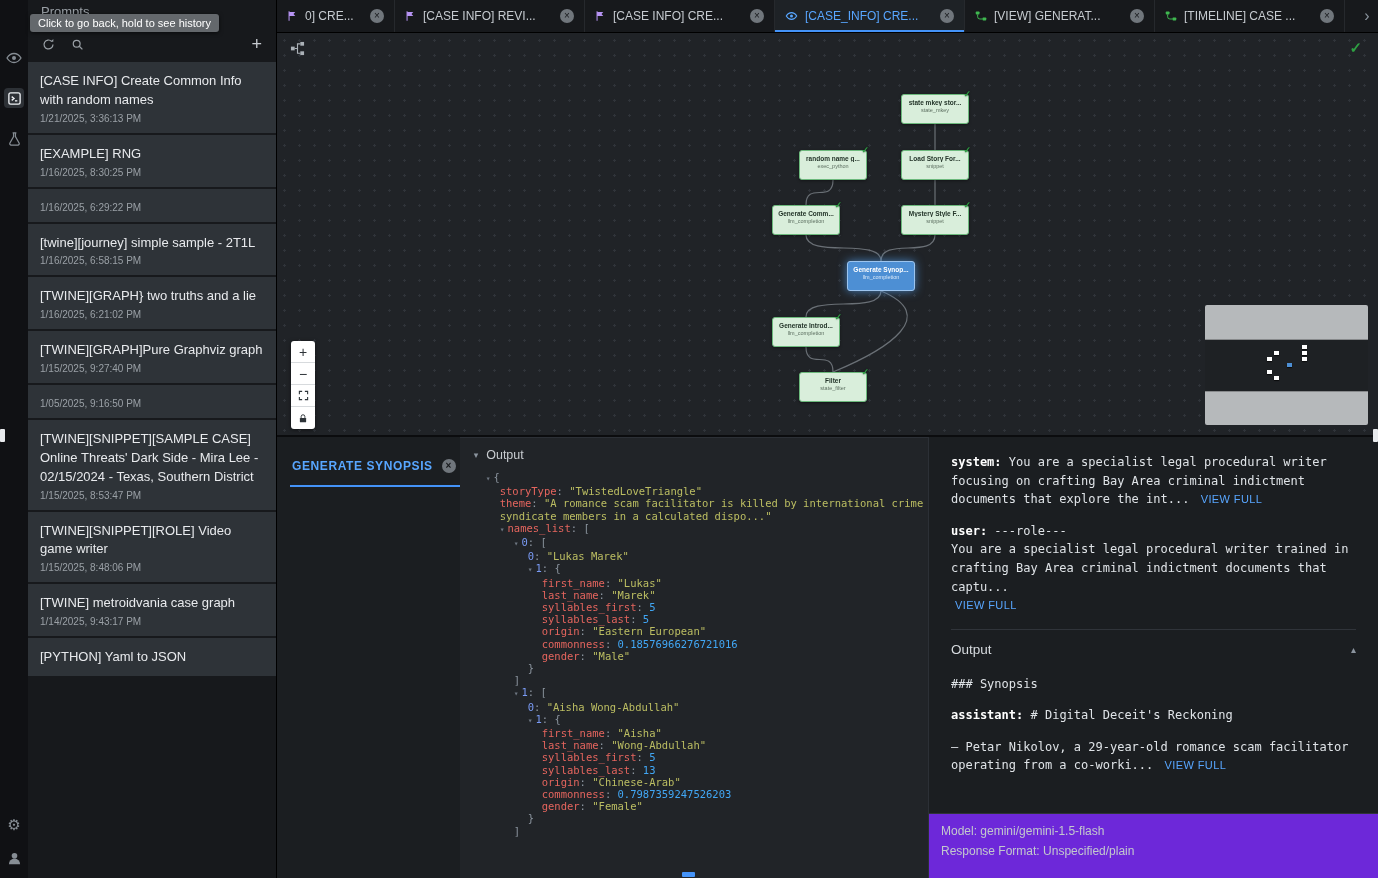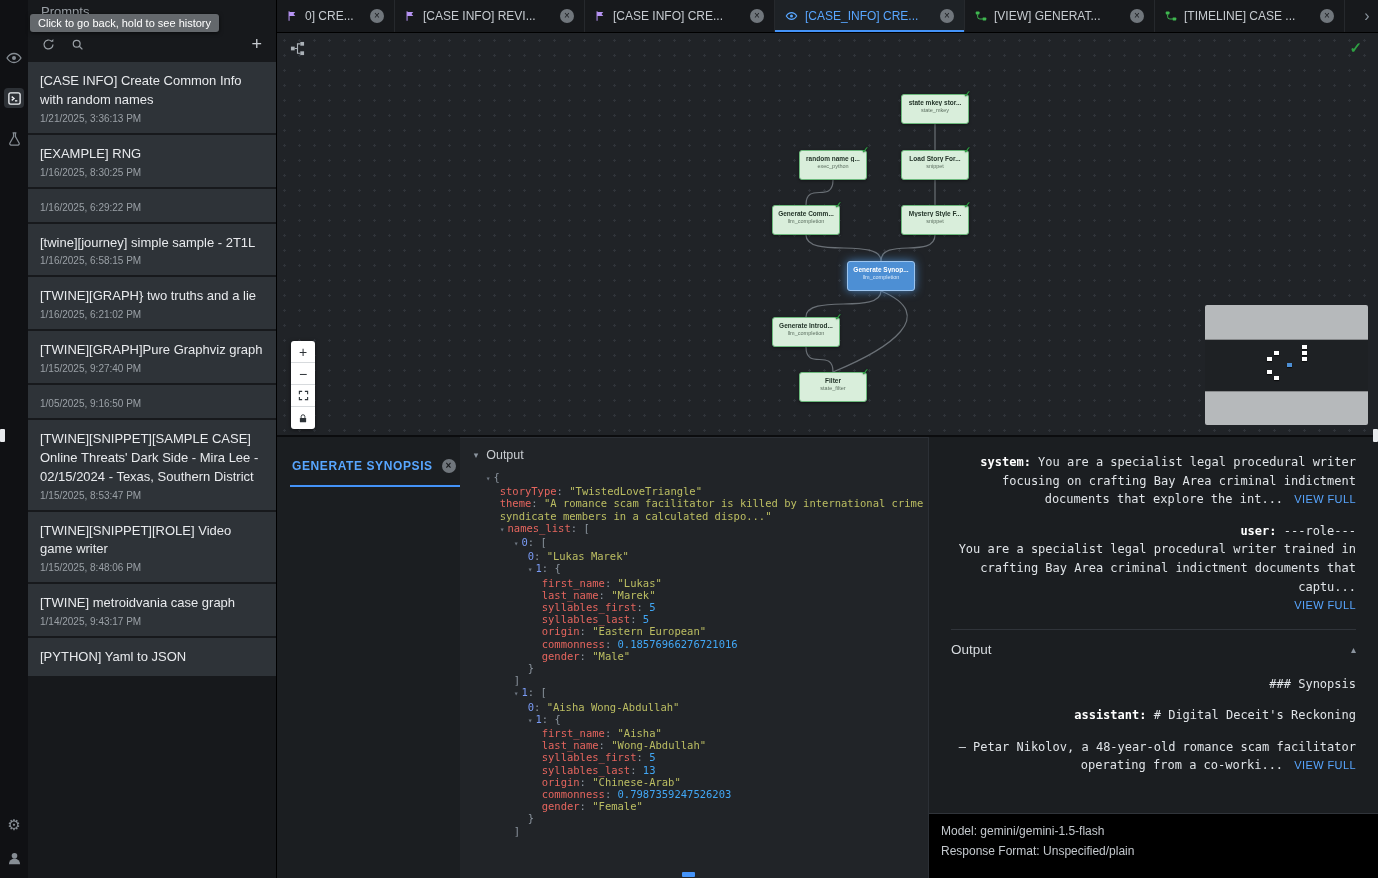--- a/index.html
+++ b/index.html
@@ -118,28 +118,28 @@
   .jline { white-space: pre-wrap; }
   .jcaret { color: #6e7681; font-size: 8px; margin-right: 3px; }
   .j-k { color: var(--json-key, #e5655e); }
   .j-i { color: var(--json-index, #7a9bf5); }
   .j-s { color: var(--json-string, #bcbe62); }
   .j-n { color: var(--json-number, #41a7f5); }
   .j-p { color: #8b949e; }
 
   
   .bright { flex: 1; min-width: 0; display: flex; flex-direction: column; background: #1b1e21; }
-  .insp-body { flex: 1; overflow: hidden; padding: 16px 22px 0; font-family: "DejaVu Sans Mono", monospace; font-size: 12px; line-height: 1.55; color: #dfe3e7; text-align: right; }
+  .insp-body { flex: 1; overflow: hidden; padding: 16px 22px 0; font-family: "DejaVu Sans Mono", monospace; font-size: 12px; line-height: 1.55; color: #dfe3e7; }
   .msg { margin-bottom: 13px; }
   .msg-label { color: #ffffff; font-weight: bold; }
   .view-full { color: var(--link, #58a6ff); font-family: "Liberation Sans", sans-serif; font-size: 11px; letter-spacing: .4px; cursor: pointer; text-decoration: none; margin-left: 4px; white-space: nowrap; }
   .insp-divider { border-top: 1px solid #30343a; margin: 14px 0 10px; }
   .insp-out-row { display: flex; justify-content: space-between; align-items: center; font-family: "Liberation Sans", sans-serif; font-size: 13.5px; color: #d7dbdf; margin-bottom: 14px; cursor: pointer; }
   .insp-out-row .caret-up { color: #8b949e; font-size: 10px; }
-  .model-strip { flex: 0 0 auto; border-top: 1px solid #30343a; background: #000000; padding: 8px 12px 16px; font-size: 12px; color: #c3c8cd; line-height: 1.65; }
+  .model-strip { flex: 0 0 auto; border-top: 1px solid #30343a; background: #6d28d9; padding: 8px 12px 16px; font-size: 12px; color: #c3c8cd; line-height: 1.65; }
 
   
   .tooltip {
     position: absolute; left: 30px; top: 14px; z-index: 60;
     background: #64686c; color: #fff; font-size: 11px; padding: 3px 8px;
     border-radius: 3px; box-shadow: 0 1px 4px rgba(0,0,0,.6); white-space: nowrap;
   }
 </style>
 </head>
 <body>
@@ -470,21 +470,21 @@
           <div class="insp-out-row">
             <span>Output</span>
             <span class="caret-up">▴</span>
           </div>
 
           <p class="msg">### Synopsis</p>
 
           <p class="msg"><span class="msg-label">assistant:</span>
             <span># Digital Deceit's Reckoning</span></p>
 
-          <p class="msg"><span>— Petar Nikolov, a 48-year-old romance scam facilitator operating from a co-worki...</span>
+          <p class="msg"><span>— Petar Nikolov, a 29-year-old romance scam facilitator operating from a co-worki...</span>
             <a class="view-full">VIEW FULL</a></p>
         </div>
 
         <div class="model-strip">
           <div>Model: gemini/gemini-1.5-flash</div>
           <div>Response Format: Unspecified/plain</div>
         </div>
       </div>
     </div>
 

